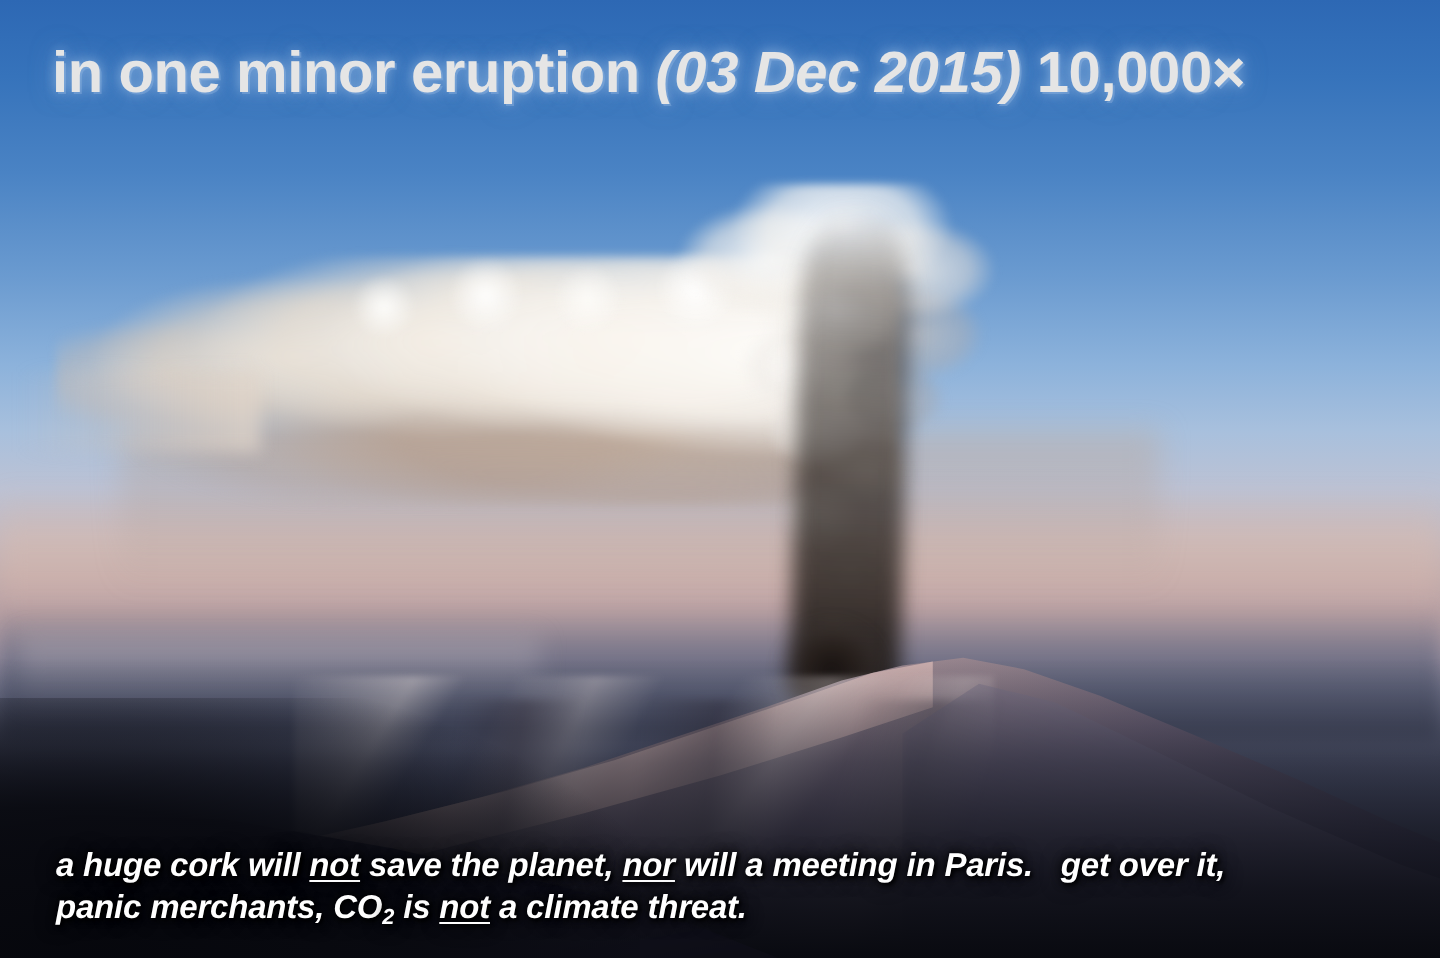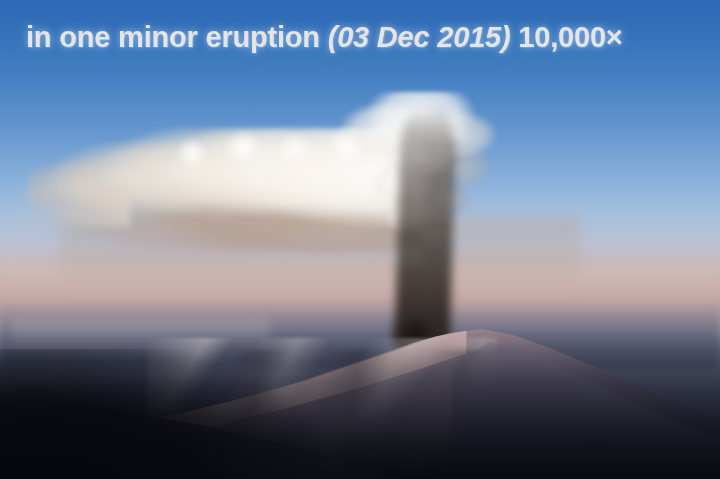--- a/index.html
+++ b/index.html
@@ -484,15 +484,17 @@
 
   <div class="lower-dark"></div>
   <div class="fg-ridge"></div>
   <div class="dark-left-corner"></div>
 
   <div class="headline">
     <span class="ln"><span>in one minor eruption </span><span class="ital">(03 Dec 2015)</span><span> 10,000×</span></span>
   </div>
 
   <div class="caption">
+    <span class="ln"><span>a huge cork will </span><u>not</u><span> save the planet, </span><u>nor</u><span> will a meeting in Paris.</span><span class="sp"></span><span class="sp"></span><span>get over it,</span></span>
+    <span class="ln"><span>panic merchants, CO</span><sub>2</sub><span> is </span><u>not</u><span> a climate threat.</span></span>
   </div>
 
 </div>
 
 </body></html>

